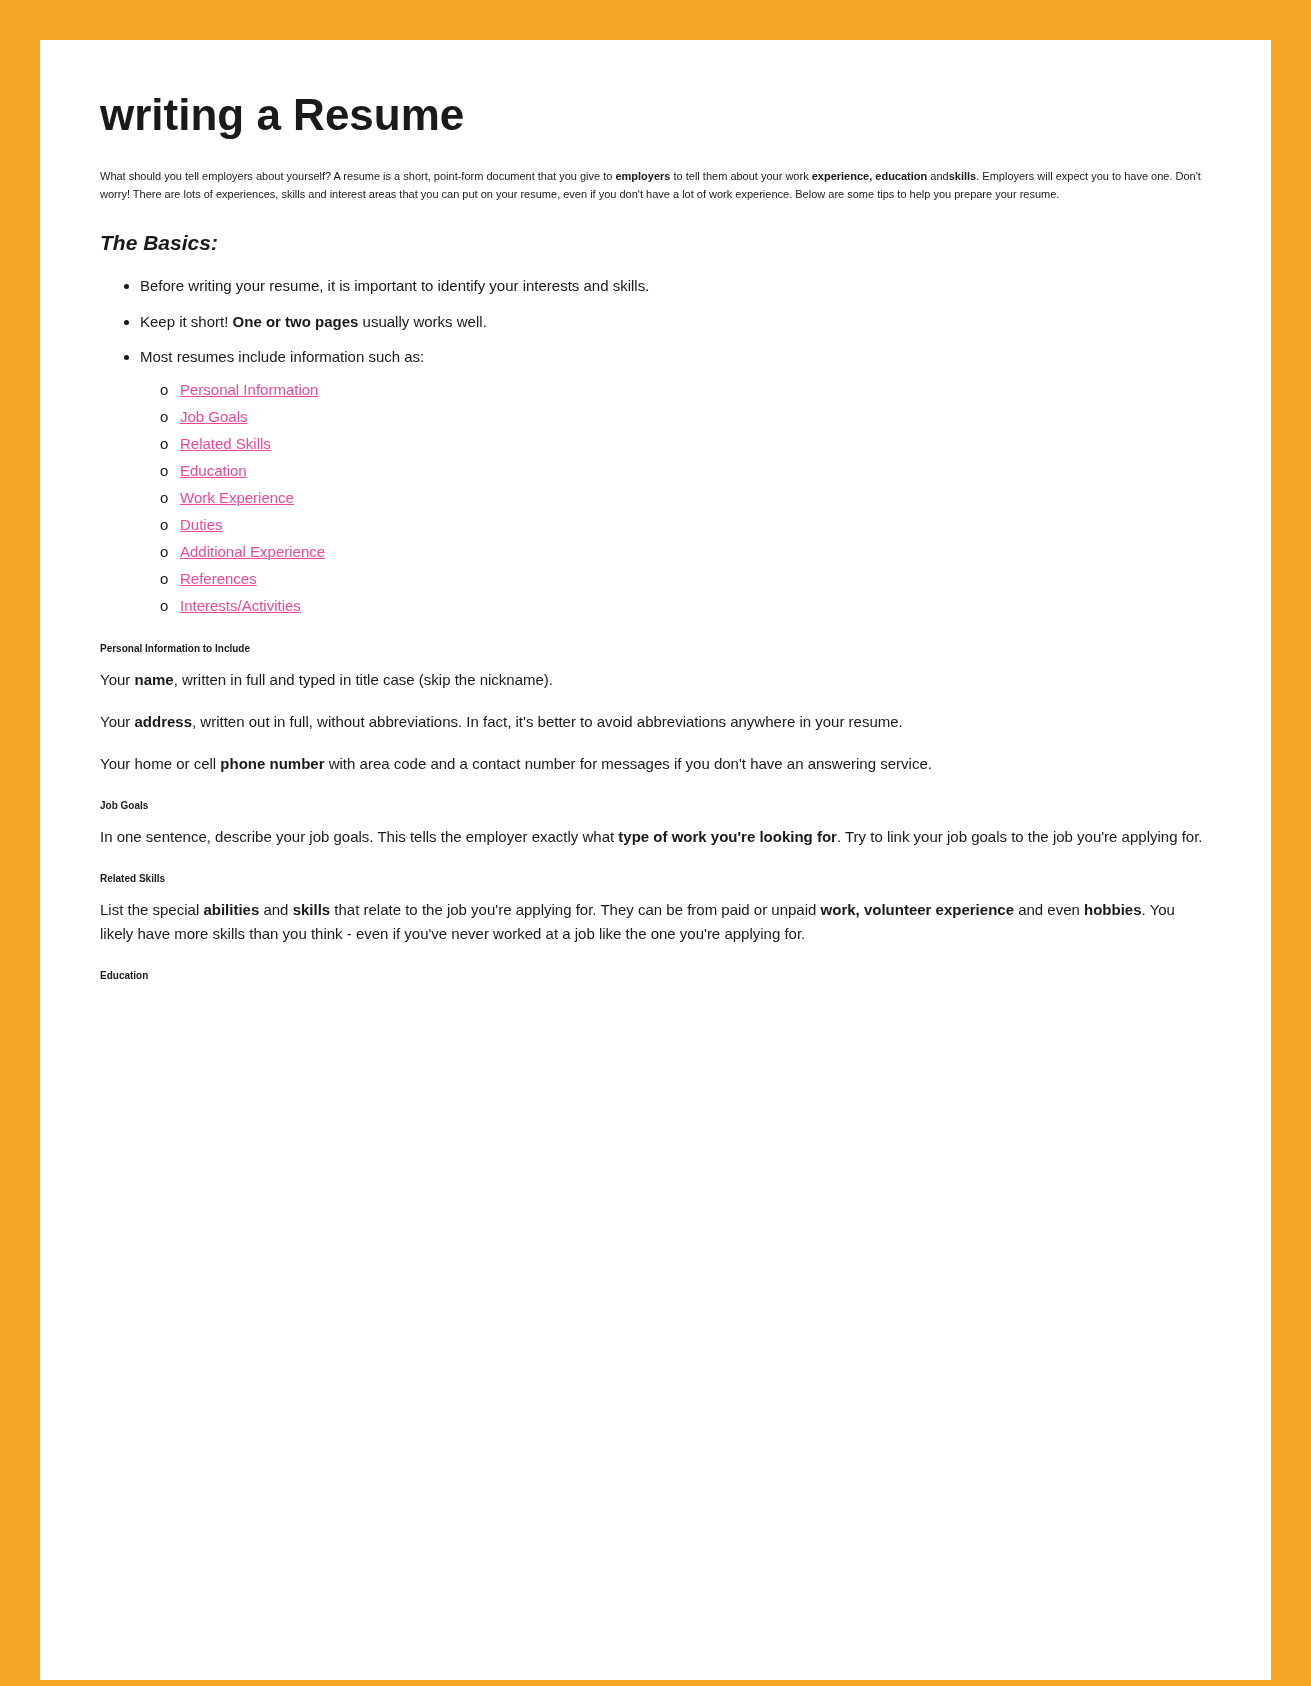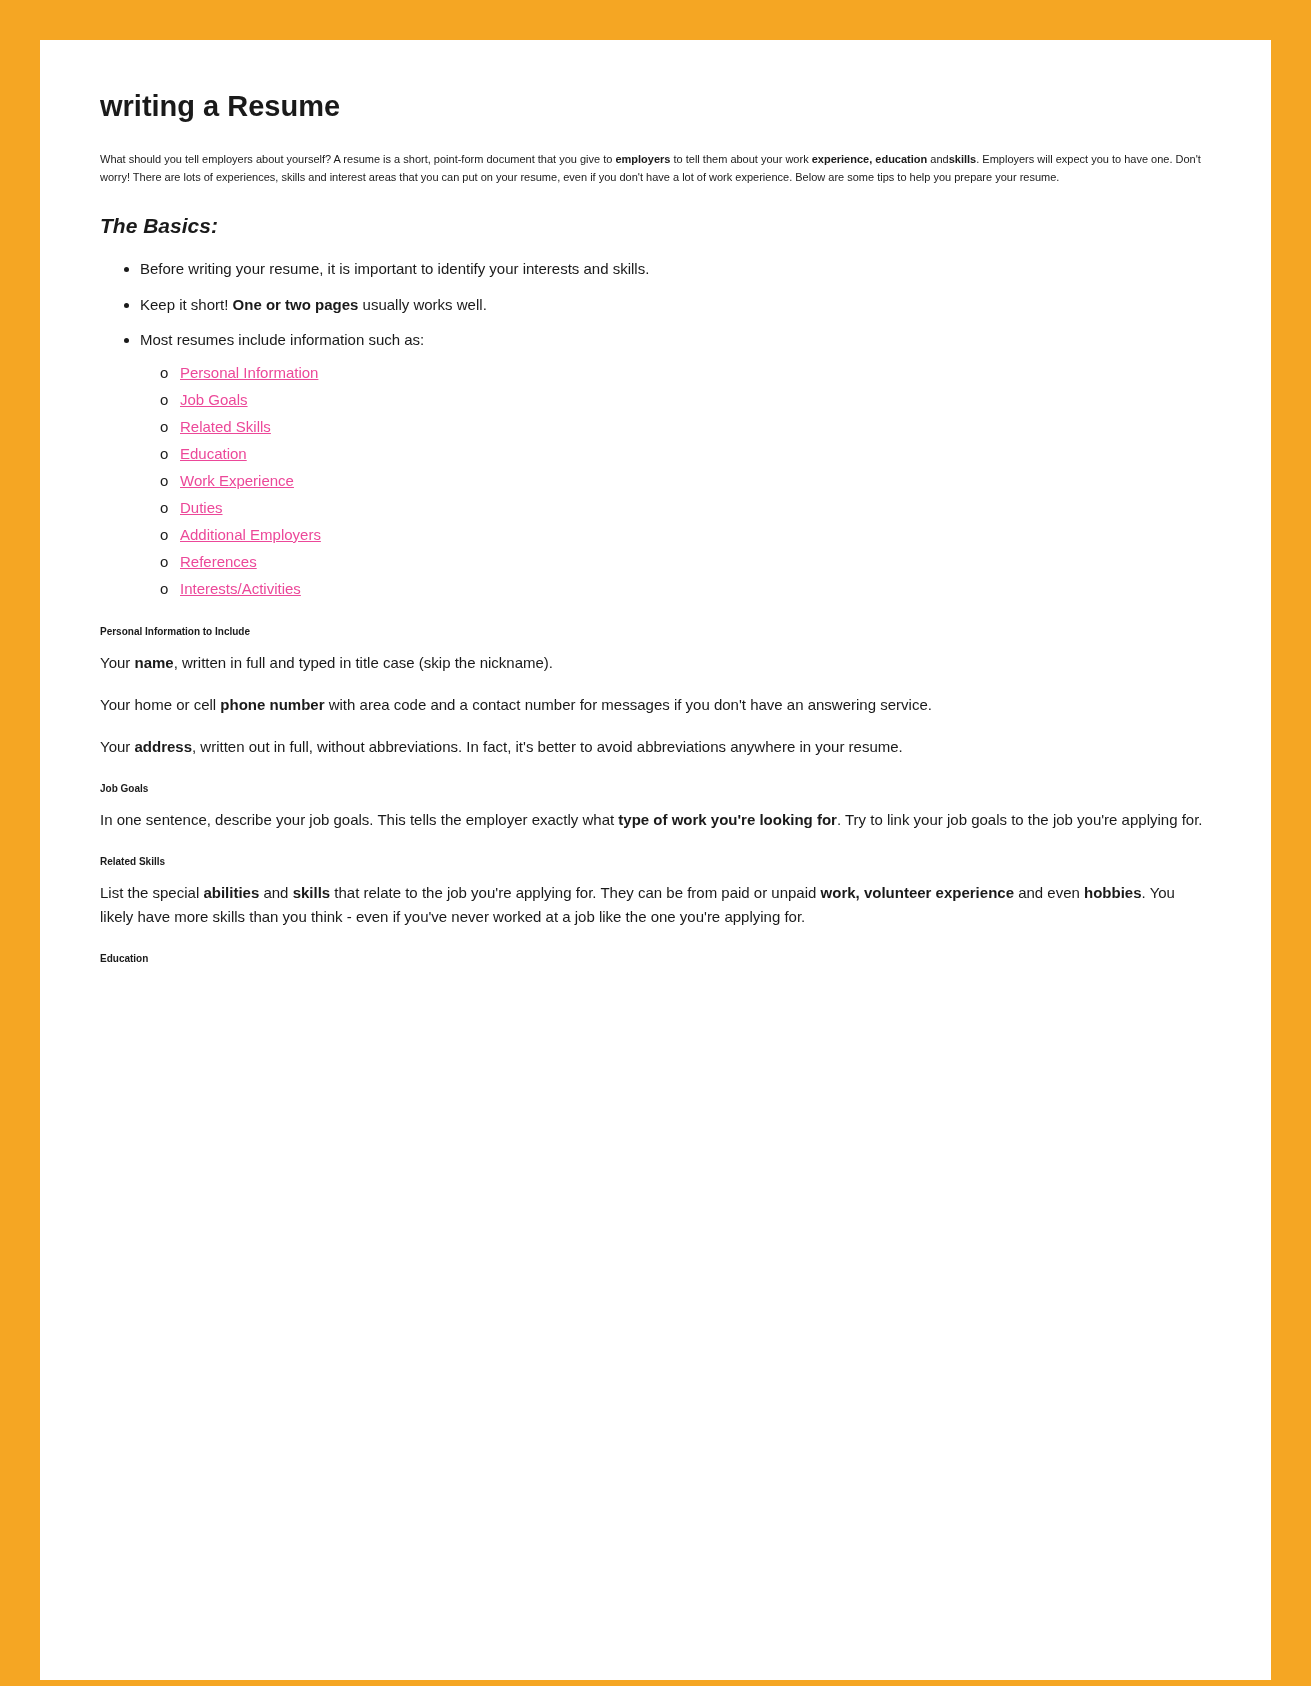--- a/index.html
+++ b/index.html
@@ -17,21 +17,21 @@
     }
 
     .page-container {
       background-color: #ffffff;
       padding: 50px 60px;
       margin: 20px;
       min-height: 1640px;
     }
 
     .page-title {
-      font-size: 29px;
+      font-size: 44px;
       font-weight: bold;
       color: #1a1a1a;
       margin-bottom: 28px;
       font-family: Arial, sans-serif;
     }
 
     .intro-paragraph {
       font-size: 11px;
       line-height: 1.6;
       color: #1a1a1a;
@@ -141,44 +141,44 @@
         <li>
           <a>Education</a>
         </li>
         <li>
           <a>Work Experience</a>
         </li>
         <li>
           <a>Duties</a>
         </li>
         <li>
-          <a>Additional Employers</a>
+          <a>Additional Experience</a>
         </li>
         <li>
           <a>References</a>
         </li>
         <li>
           <a>Interests/Activities</a>
         </li>
       </ul>
     </li>
   </ul>
 
   <h2 class="section-heading-plain">Personal Information to Include</h2>
 
   <p class="body-paragraph">
     Your <strong>name</strong>, written in full and typed in title case (skip the nickname).
   </p>
 
   <p class="body-paragraph">
-    Your home or cell <strong>phone number</strong> with area code and a contact number for messages if you don't have an answering service.
+    Your <strong>address</strong>, written out in full, without abbreviations. In fact, it's better to avoid abbreviations anywhere in your resume.
   </p>
 
   <p class="body-paragraph">
-    Your <strong>address</strong>, written out in full, without abbreviations. In fact, it's better to avoid abbreviations anywhere in your resume.
+    Your home or cell <strong>phone number</strong> with area code and a contact number for messages if you don't have an answering service.
   </p>
 
   <h2 class="section-heading-plain">Job Goals</h2>
 
   <p class="body-paragraph">
     In one sentence, describe your job goals. This tells the employer exactly what <strong>type of work you're looking for</strong>. Try to link your job goals to the job you're applying for.
   </p>
 
   <h2 class="section-heading-plain">Related Skills</h2>
 

